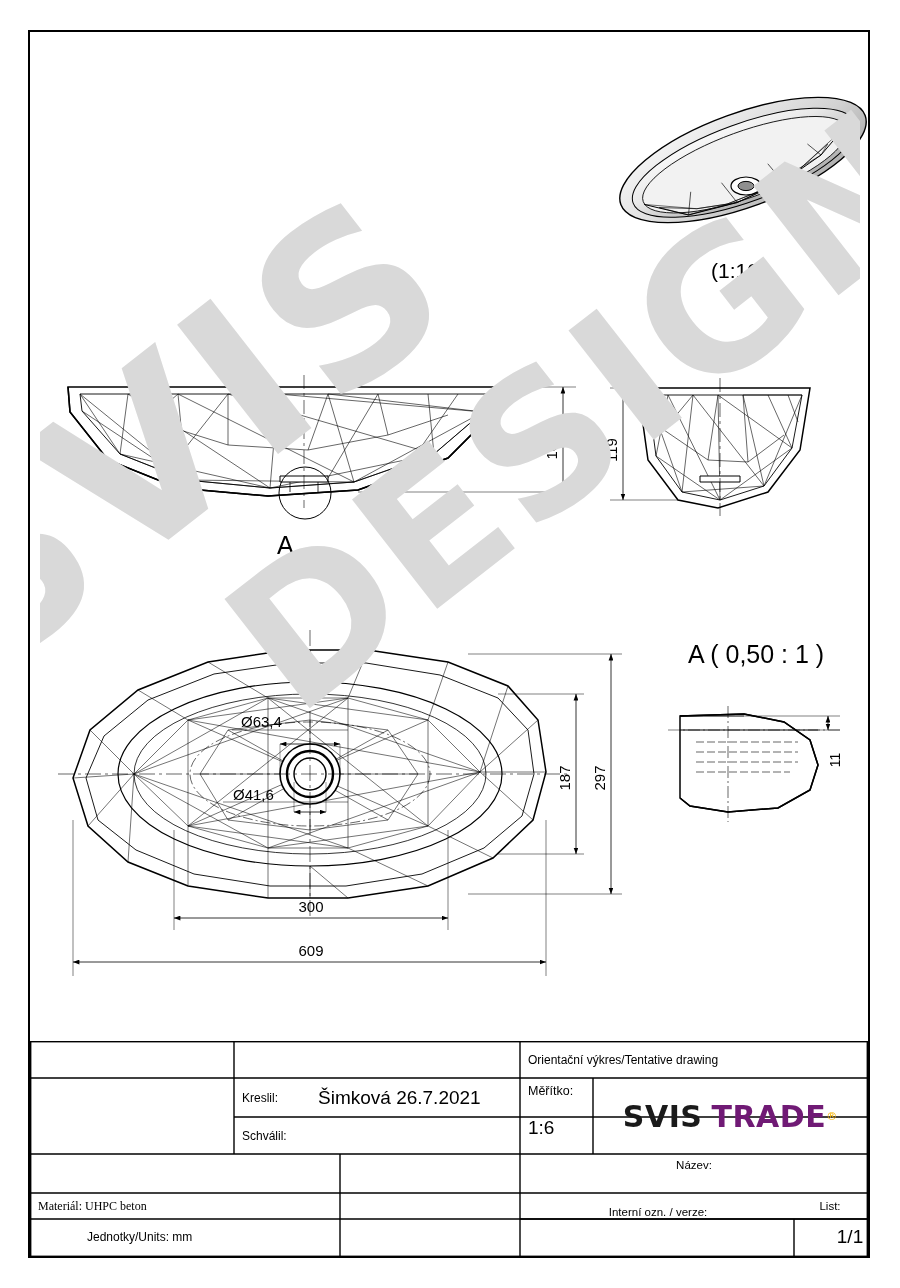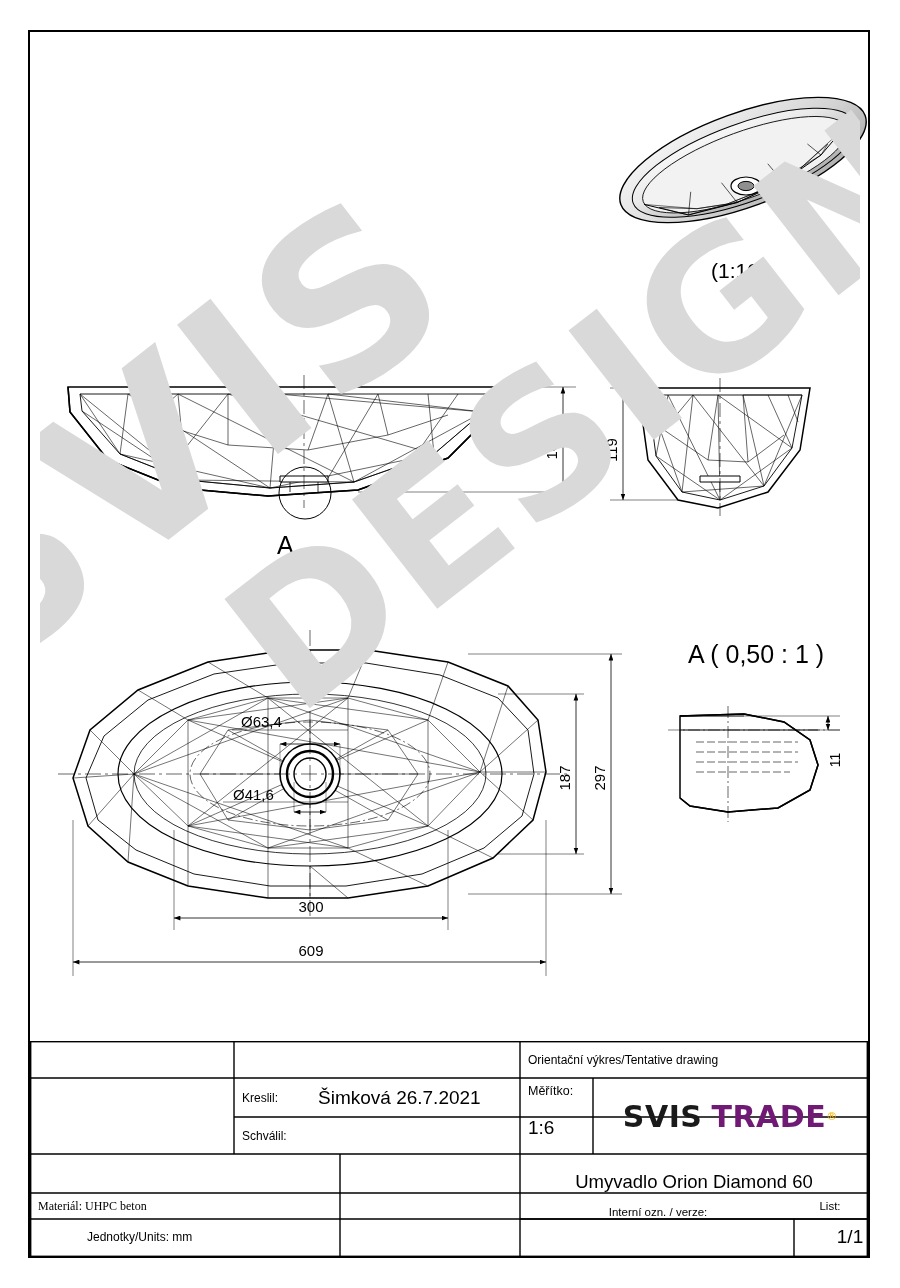--- a/index.html
+++ b/index.html
@@ -339,22 +339,22 @@
       <span class="big">1:6</span>
     </div>
 
     <div class="tb-cell center" style="left:566px;top:37px;width:268px;height:76px;">
       <span class="logo-svis">SVIS</span>
       <span style="display:inline-block;width:9px;"></span>
       <span class="logo-trade">TRADE</span>
       <span class="logo-reg">®</span>
     </div>
 
-    <div class="tb-cell center" style="left:494px;top:130px;width:340px;height:22px;">
-      <span style="font-size:18.5px;">Umyvadlo Orion Diamond 60</span>
+    <div class="tb-cell center" style="left:494px;top:114px;width:340px;height:20px;">
+      <span class="tiny">Název:</span>
     </div>
 
     <div class="tb-cell center" style="left:494px;top:153px;width:268px;height:36px;">
       <span class="tiny">Interní ozn. / verze:</span>
     </div>
     <div class="tb-cell center" style="left:766px;top:153px;width:68px;height:24px;">
       <span class="tiny">List:</span>
     </div>
     <div class="tb-cell center" style="left:766px;top:178px;width:68px;height:36px;padding-left:40px;">
       <span class="big">1/1</span>

